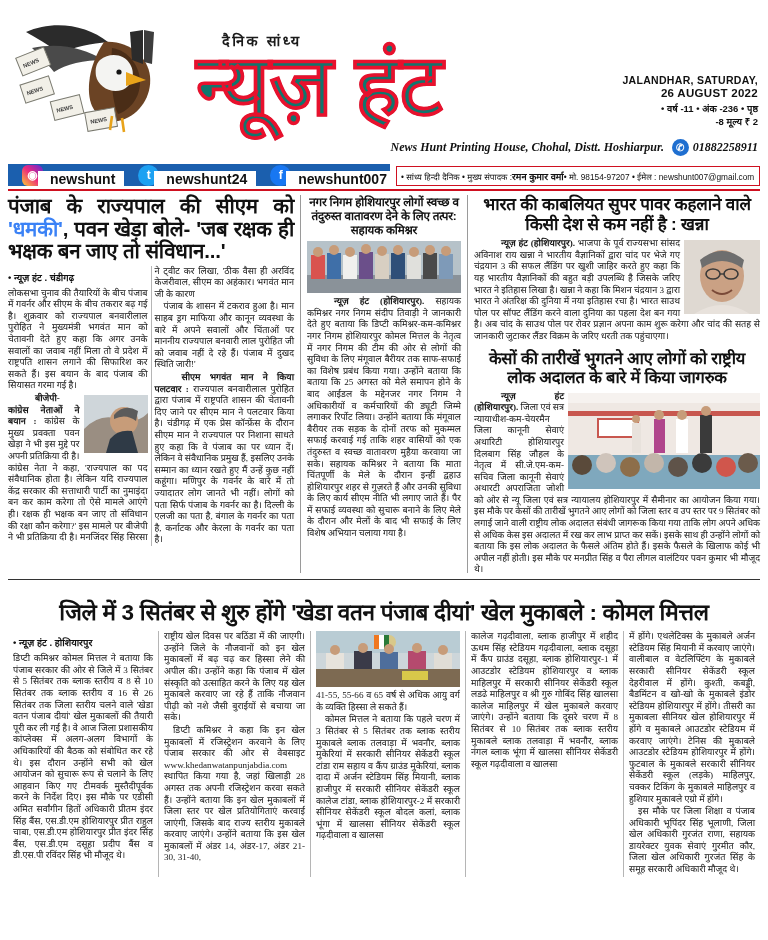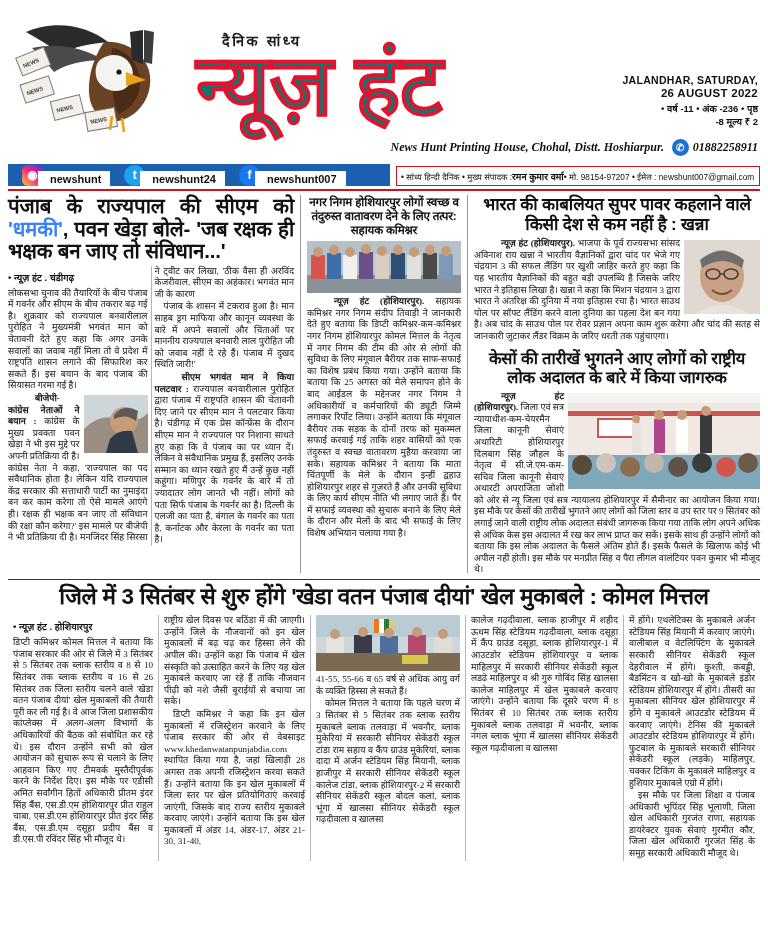--- a/index.html
+++ b/index.html
@@ -73,21 +73,21 @@
     width:21px;height:21px;border-radius:5px;
     display:inline-flex;align-items:center;justify-content:center;
     color:#fff;font-size:12px; font-family:"Liberation Sans",sans-serif; font-weight:bold;
     flex:0 0 auto;
   }
   .ic-ig { background:linear-gradient(45deg,#f9ce34,#ee2a7b,#6228d7); border-radius:6px;}
   .ic-tw { background:#1da1f2; border-radius:50%; }
   .ic-fb { background:#1877f2; border-radius:50%; }
   .sb-chip {
     background:#fff; color:#111; font-family:"Liberation Sans",sans-serif;
-    font-weight:bold; font-size:11px; height:16px; line-height:16px;
+    font-weight:bold; font-size:14px; height:16px; line-height:16px;
     padding:0 9px 0 12px; margin-left:-9px;margin-top:8px;
   }
   .sb-right {
     flex:1; margin-left:6px; border:1.4px solid #cf1020; background:#fff;
     height:20px; align-self:flex-end; display:flex; align-items:center;
     padding:0 4px; overflow:hidden;
   }
   .sb-right .rt { font-size:8.3px; font-family:"Liberation Sans",sans-serif; white-space:nowrap; color:#111;}
   .sb-right .rt b { font-size:9.3px; }
   .redrule { height:2.2px; background:#cf1020; margin-top:3px; }
@@ -129,21 +129,21 @@
 
   .ph-floatR { float:right; margin:2px 0 3px 4px; }
 
   
   .ph-people { background:linear-gradient(#b9c6cf 0 38%, #8e9aa3 38% 52%, #7d8c95 52% 100%); }
   .ph-portrait { background:linear-gradient(#cfd6da 0 30%, #b0a79e 30% 100%); }
   .ph-room { background:linear-gradient(#e9e2de 0 46%, #cfc4bd 46% 100%); }
   .ph-meeting { background:linear-gradient(#cdd6da 0 35%, #9aa6ad 35% 68%, #6f7b83 68% 100%); }
 
   
-  .botsec { margin-top:6px; border-top:1.5px solid #333; padding-top:4px; }
+  .botsec { margin-top:6px; border-top:1.5px solid #333; padding-top:20px; }
   .hl-bottom {
     font-family:"Liberation Sans", sans-serif; font-weight:bold;
     font-size:22.5px; line-height:26px; text-align:center; color:#111;
     letter-spacing:-.3px; white-space:nowrap;
   }
   .botgrid { display:flex; margin-top:5px; }
   .bcol { padding:0 5px; }
   .bcol + .bcol { border-left:1px solid #b5b5b5; }
   .b1 { width:150px; }
   .b2 { width:152px; }

